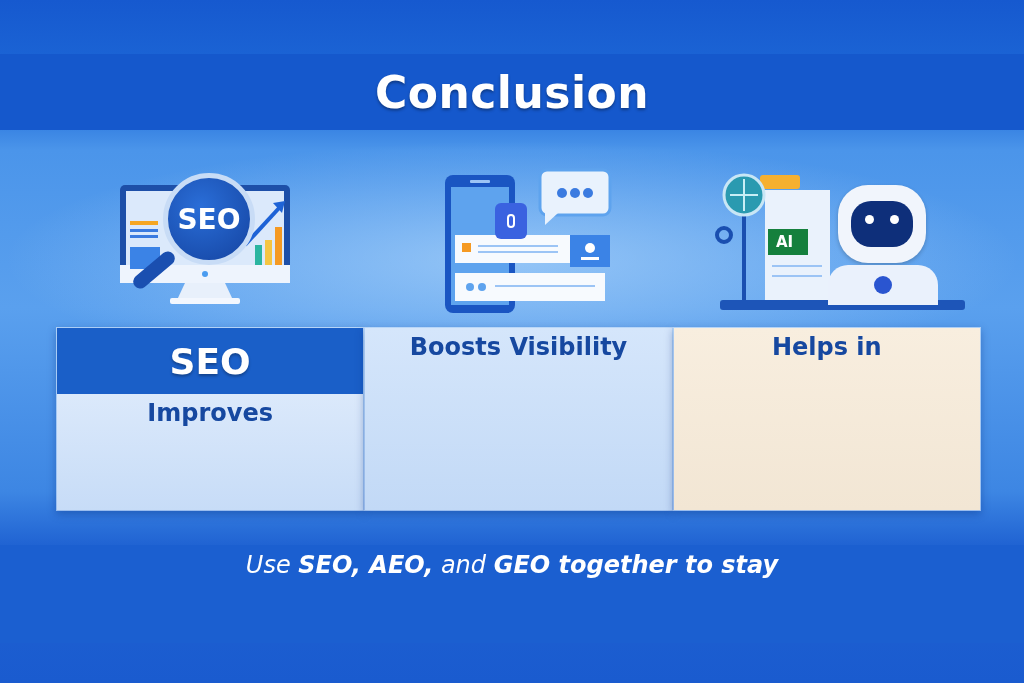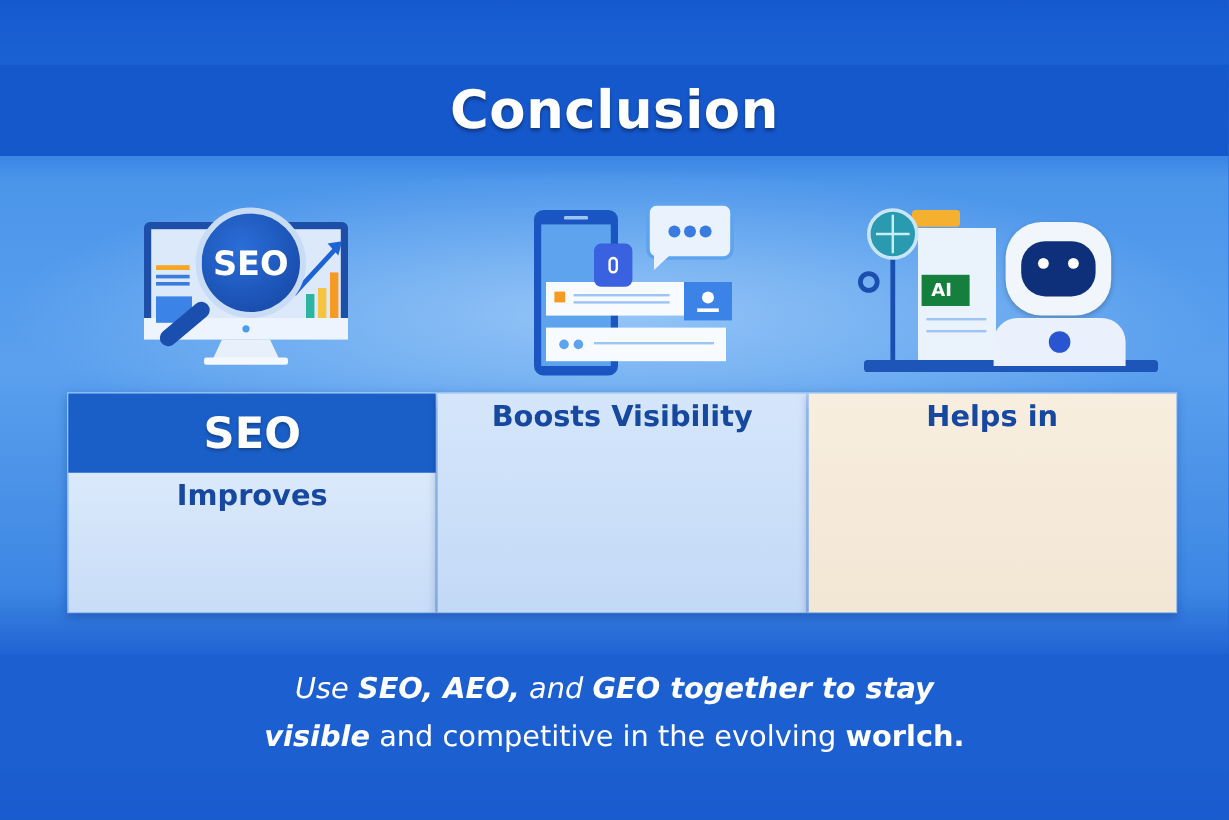--- a/index.html
+++ b/index.html
@@ -13,21 +13,21 @@
   .card{flex:1;display:flex;flex-direction:column;border:1px solid rgba(255,255,255,.5);box-shadow:0 3px 8px rgba(0,40,120,.35)}
   .card-head{height:66px;display:flex;align-items:center;justify-content:center;color:#fff;font-weight:bold;font-size:36px;text-shadow:0 2px 3px rgba(0,0,0,.3)}
   .card-body{flex:1;display:flex;flex-direction:column;align-items:center;justify-content:space-between;color:#1648a0;font-size:24px;font-weight:bold;line-height:38px}
   .card-body .l2{font-style:italic}
   .seo .card-head{background:#1a5fc8}
   .seo .card-body{background:linear-gradient(180deg,#dbe9fb,#c7dcf7)}
   .aeo .card-head{background:#3e80e0}
   .aeo .card-body{background:linear-gradient(180deg,#d5e6fb,#c2d9f6)}
   .geo .card-head{background:linear-gradient(180deg,#f9b93a,#f6a81e)}
   .geo .card-body{background:linear-gradient(180deg,#f8eedf,#f2e6d4)}
-  .bottom-band{position:absolute;left:0;right:0;top:545px;height:98px;background:#1b5fd0;display:flex;flex-direction:column;align-items:center;justify-content:center;color:#fff;font-size:24px;line-height:40px}
+  .bottom-band{position:absolute;left:0;right:0;top:545px;height:98px;background:#1b5fd0;display:flex;flex-direction:column;align-items:center;justify-content:space-between;color:#fff;font-size:24px;line-height:40px}
   .bottom-band .it{font-style:italic}
   .bottom-band b{font-weight:bold}
   .illus{position:absolute;top:165px}
 </style>
 </head>
 <body>
 
 <div class="bg"></div>
 <div class="glow"></div>
 
@@ -126,14 +126,13 @@
   </div>
   <div class="card geo">
     <div class="card-body">
       <span>Helps in</span>
     </div>
   </div>
 </div>
 
 <div class="bottom-band">
   <div class="it"><span>Use </span><b>SEO, AEO,</b><span> and </span><b>GEO together to stay</b></div>
-  <div><b class="it">visible</b><span> and competitive in the evolving </span><b>worlch.</b></div>
 </div>
 
 </body></html>

